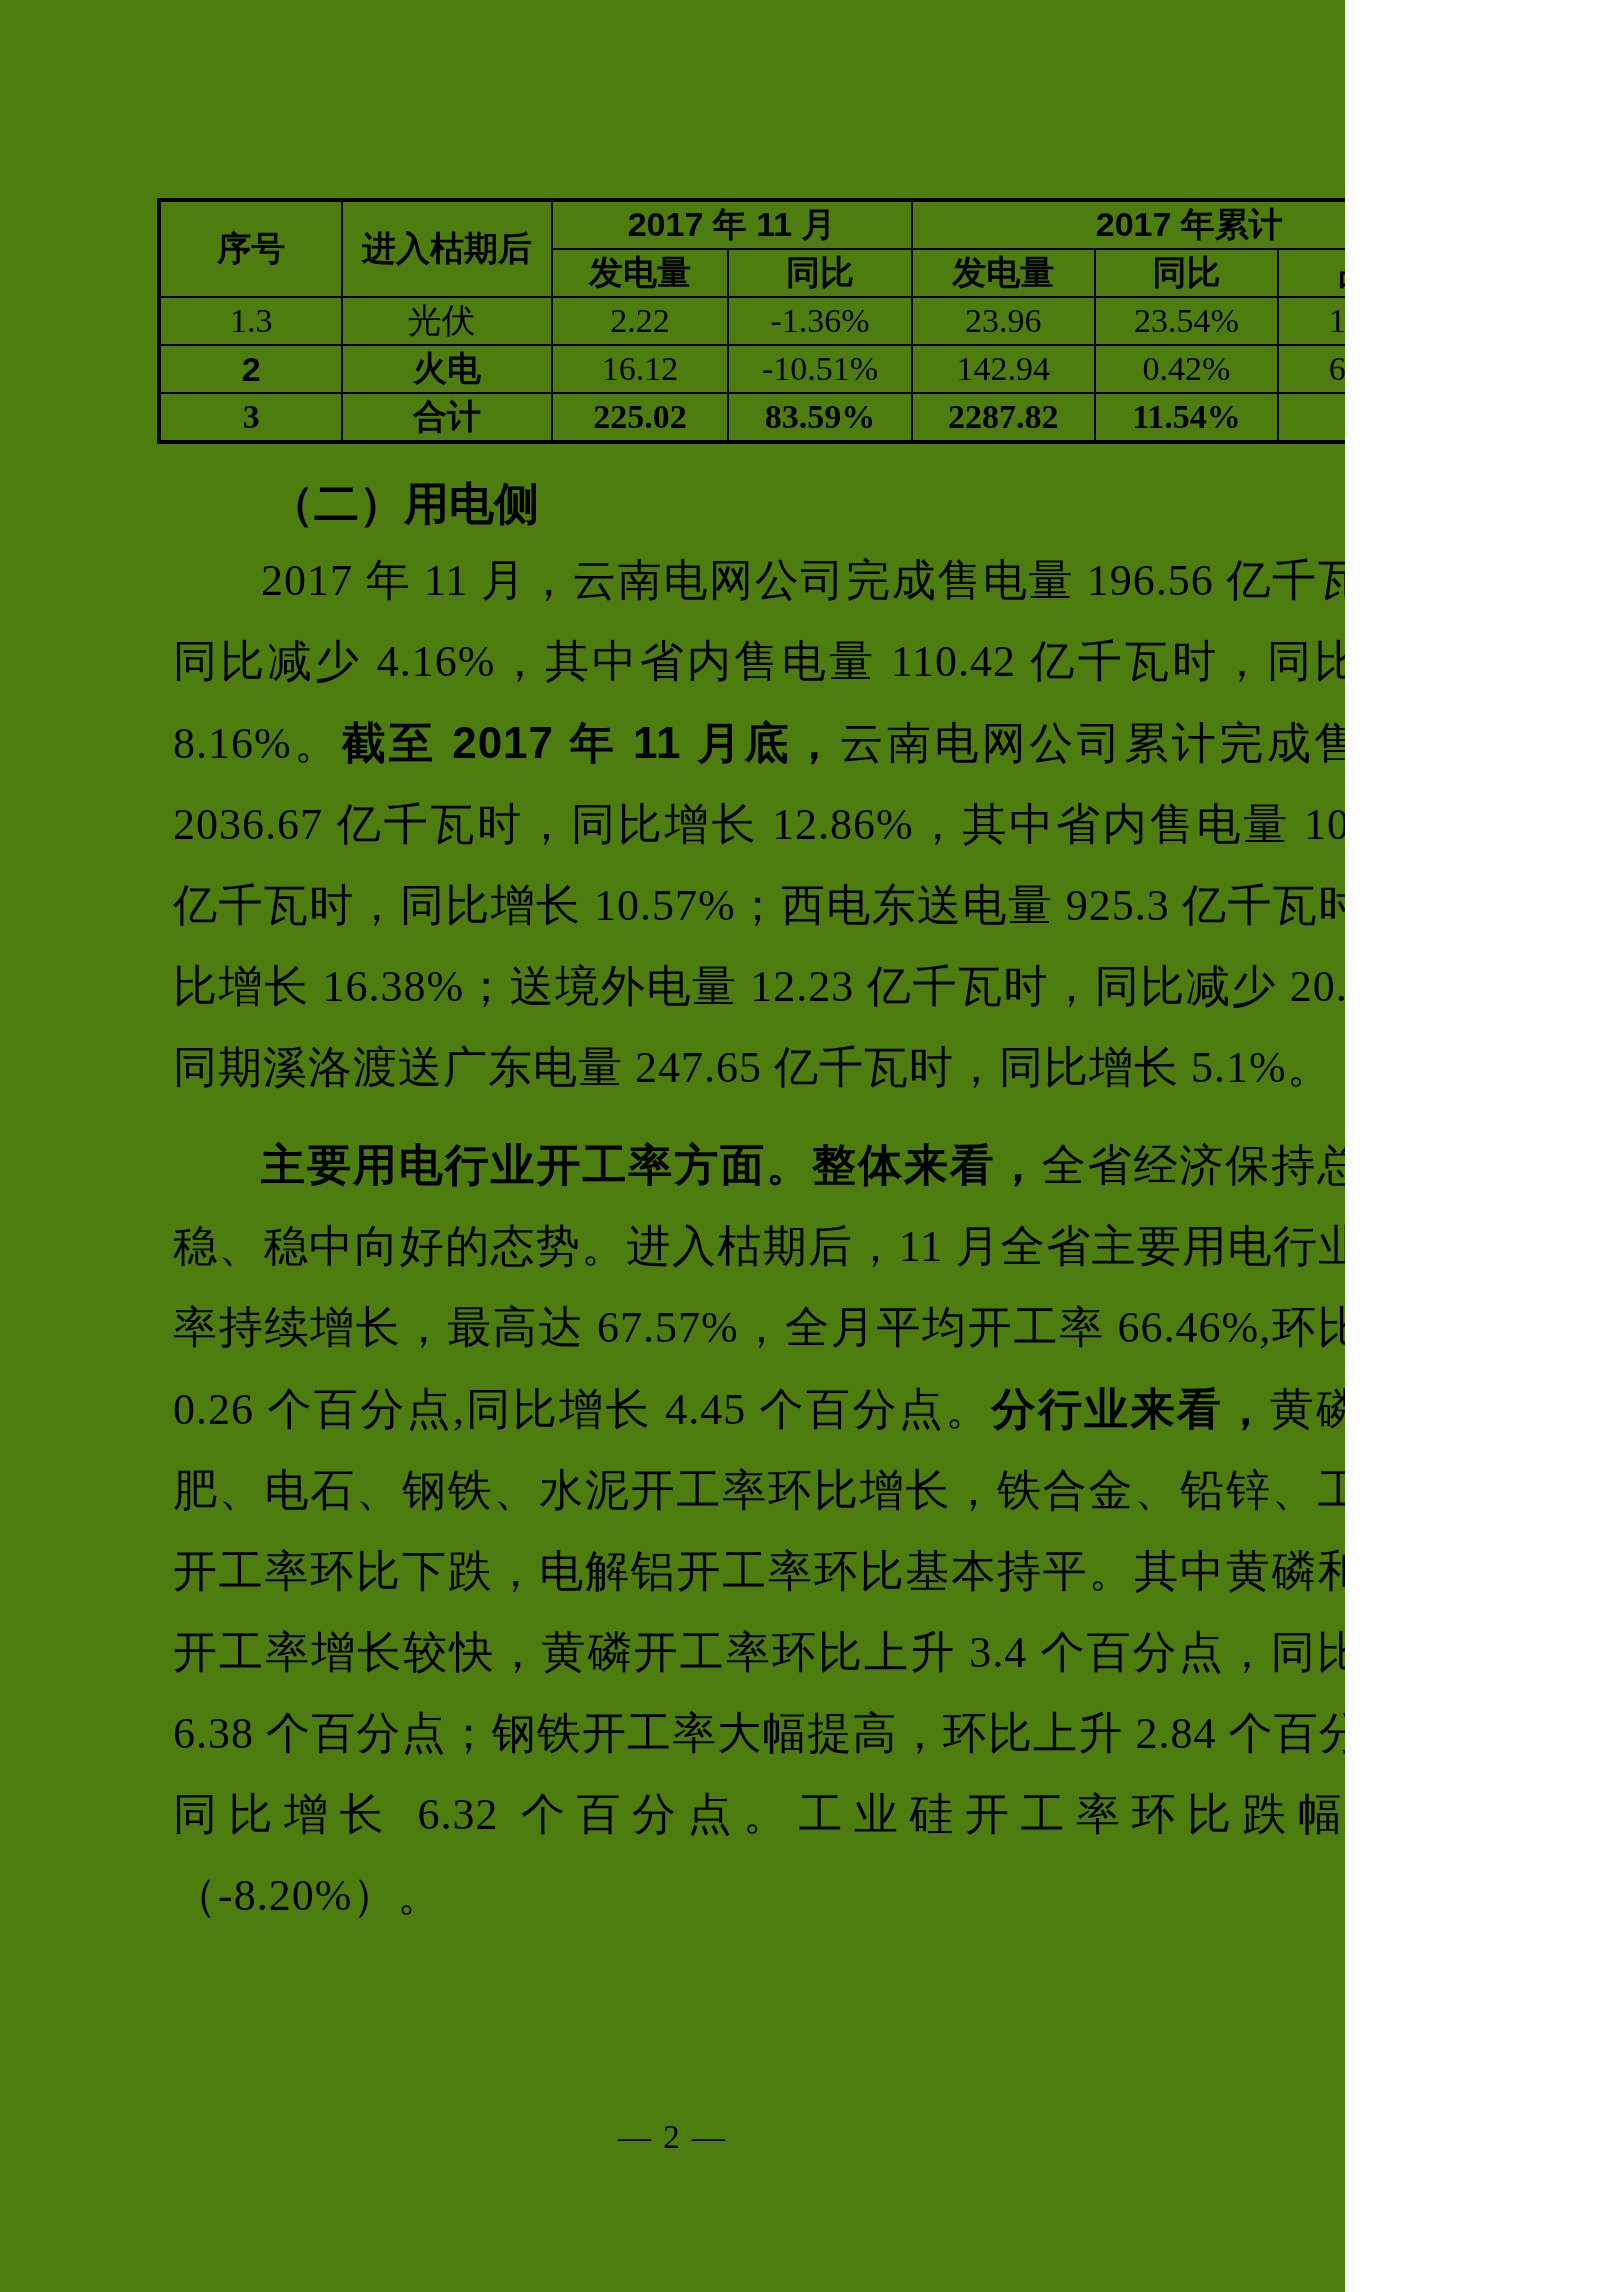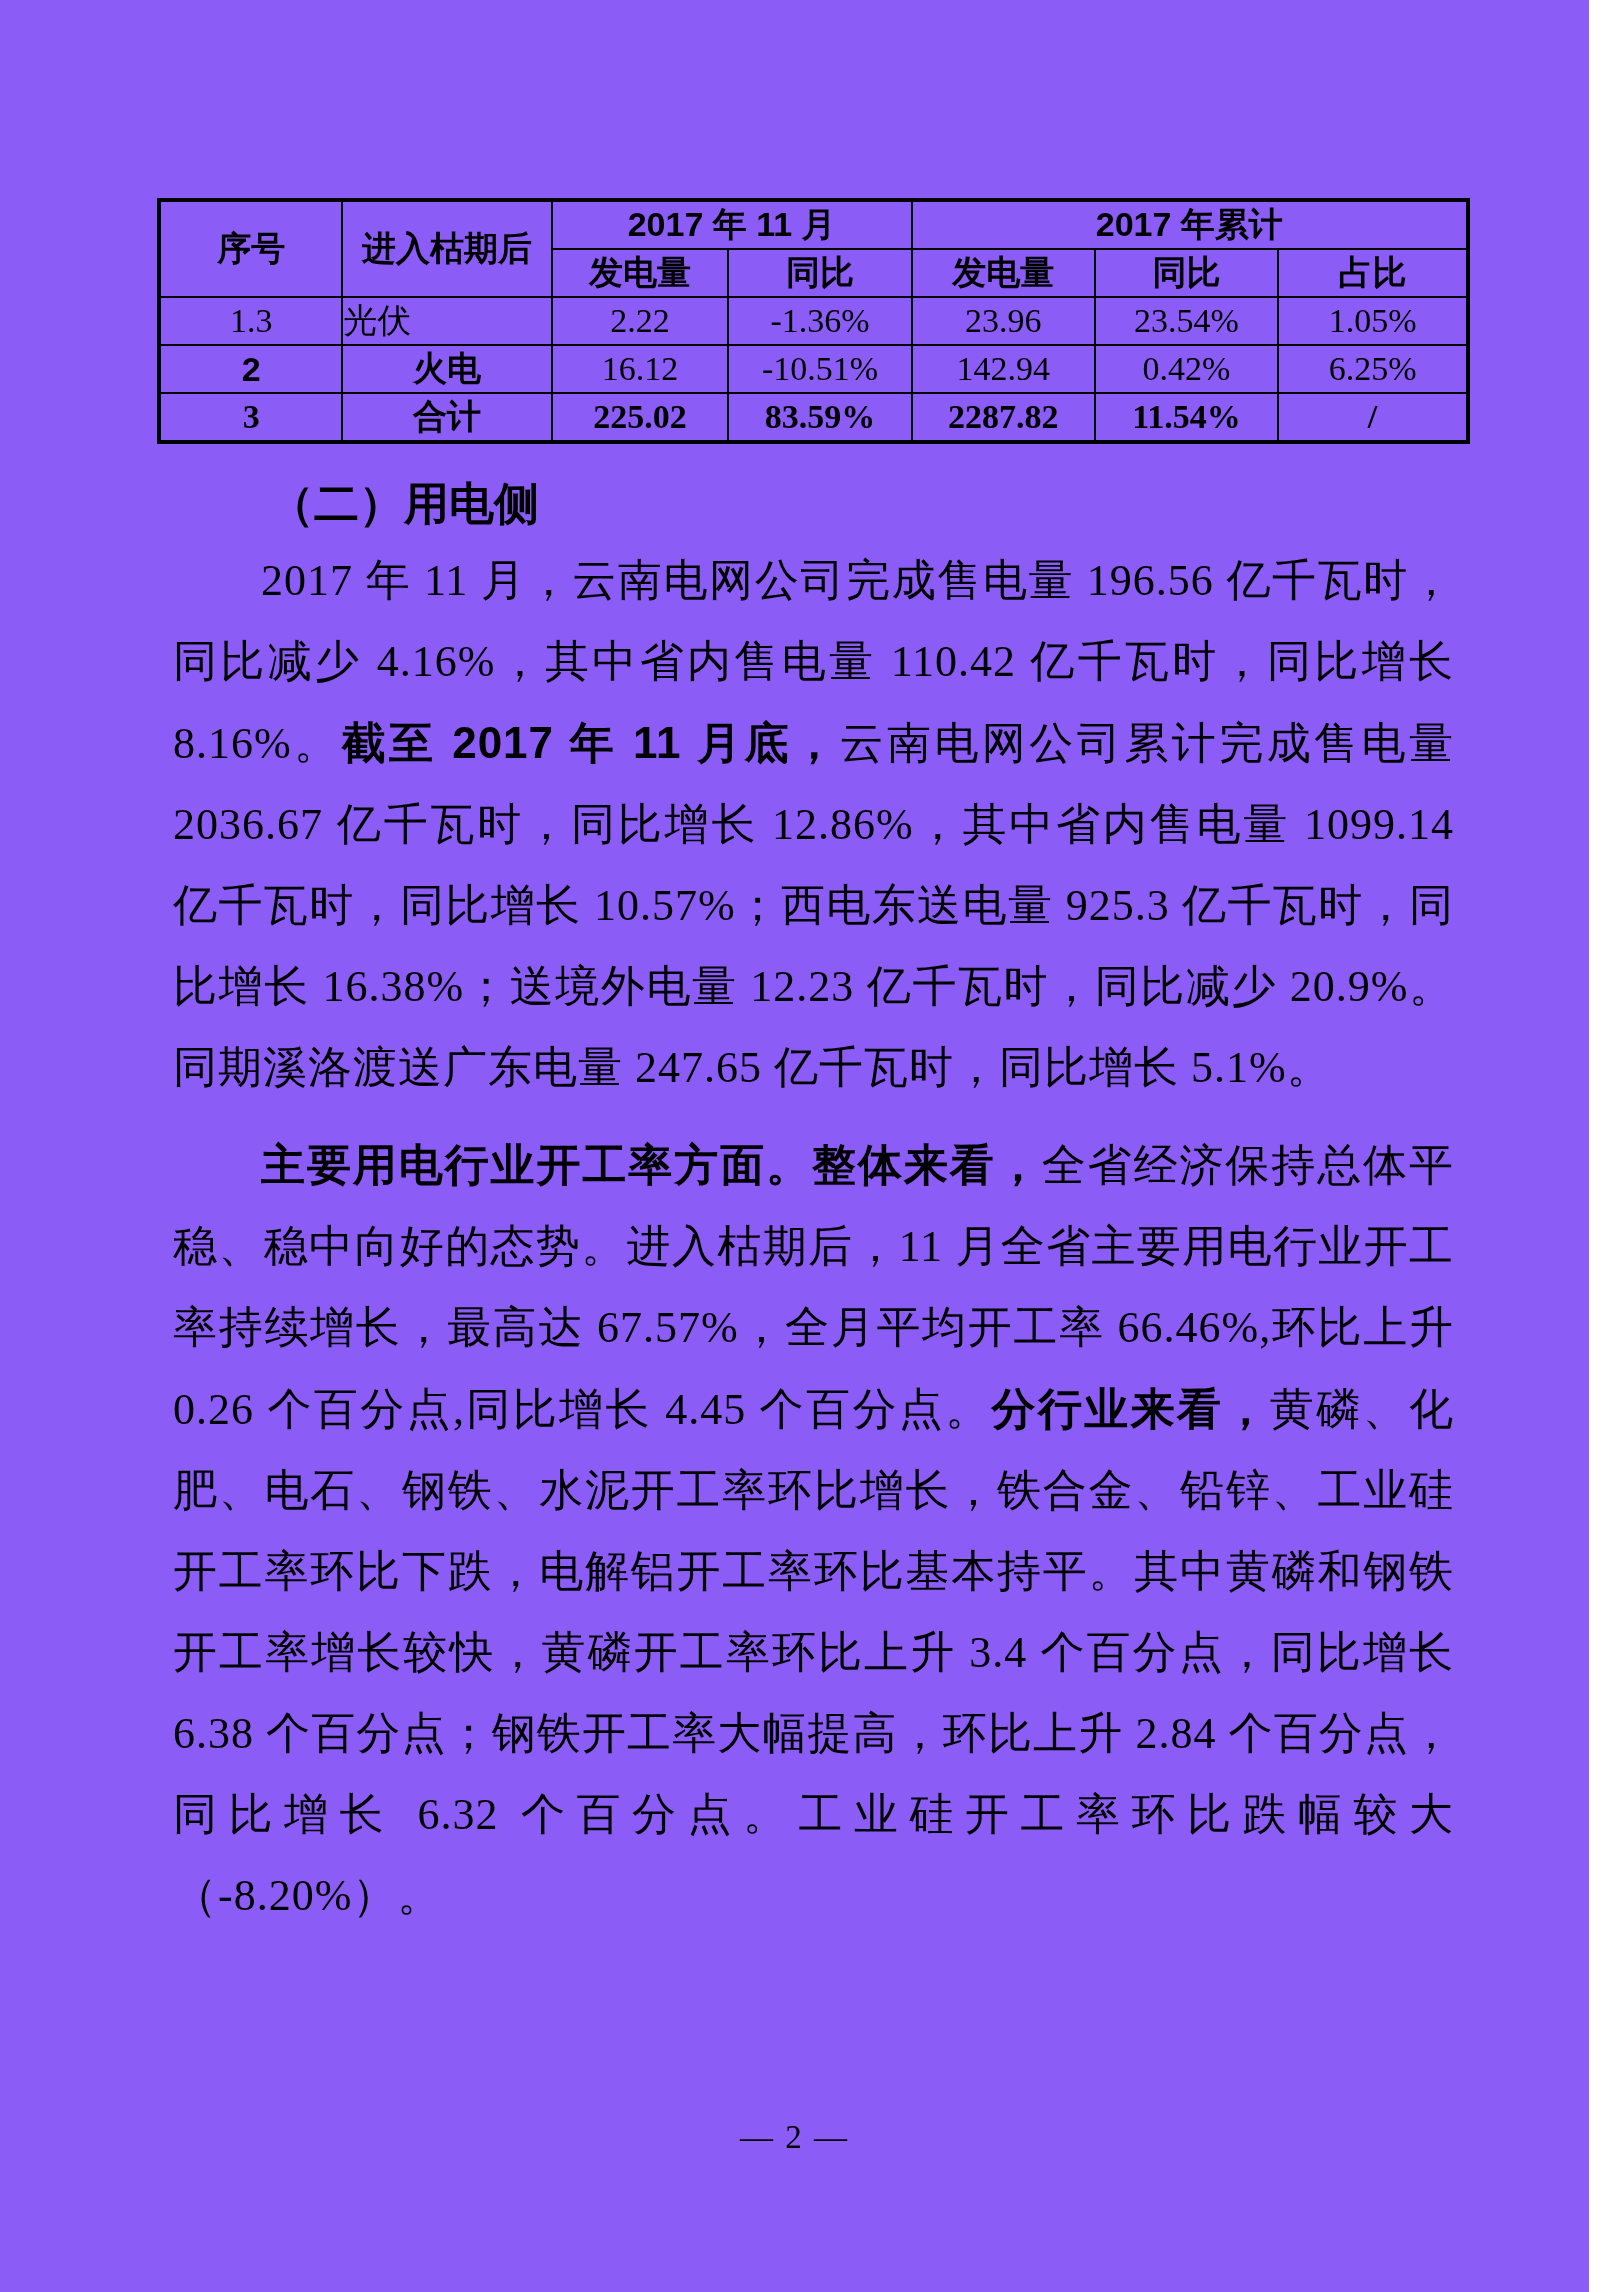--- a/index.html
+++ b/index.html
@@ -1,20 +1,20 @@
 <!DOCTYPE html>
 <html><head>
 <meta charset="utf-8">
 <style>
   * { margin:0; padding:0; box-sizing:border-box; }
   html,body { background:#ffffff; }
   .page {
     position:relative;
-    width:1589px; height:2293px;
-    background:#8b5cf6;
+    width:1345px; height:2293px;
+    background:#4d7c0f;
     color:#000;
     overflow:hidden;
     font-family:"Liberation Serif","DejaVu Serif",serif;
     text-decoration:underline;
   }
   .content { position:absolute; left:157px; top:198px; width:1313px; }
 
   
   table.power {
     width:100%;
@@ -33,21 +33,21 @@
   }
   .power th {
     font-family:"Liberation Sans","DejaVu Sans",sans-serif;
     font-weight:bold;
     font-size:34px;
   }
   .power td { font-size:34px; }
   tr.group th { height:47px; }
   tr.sub th   { height:46px; }
   tr.d td     { height:46px; }
-  tr.d1 td:nth-child(2) { text-align:left; padding-right:11px; }
+  tr.d1 td:nth-child(2) { text-align:center; padding-right:11px; }
   tr.d2 td:nth-child(1), tr.d2 td:nth-child(2) {
     font-weight:bold;
     font-family:"Liberation Sans","DejaVu Sans",sans-serif;
   }
   tr.d3 td { font-weight:bold; }
   tr.d3 td:nth-child(2) { font-family:"Liberation Sans","DejaVu Sans",sans-serif; }
 
   
   .heading {
     margin:29px 0 0 112px;

